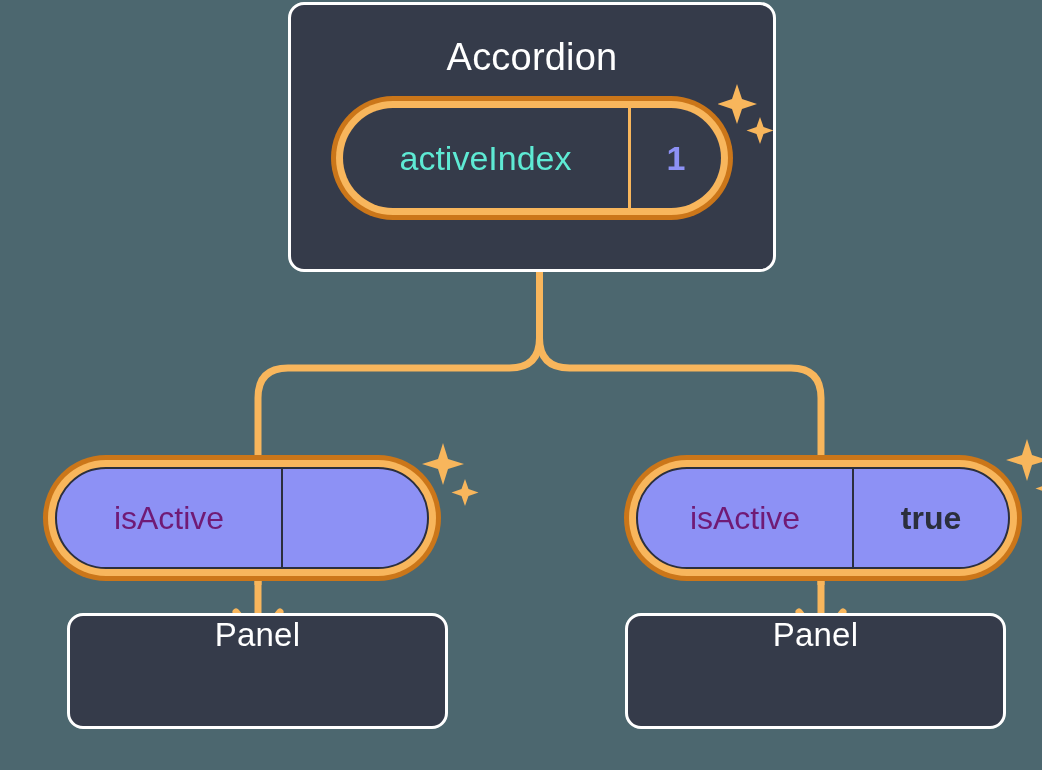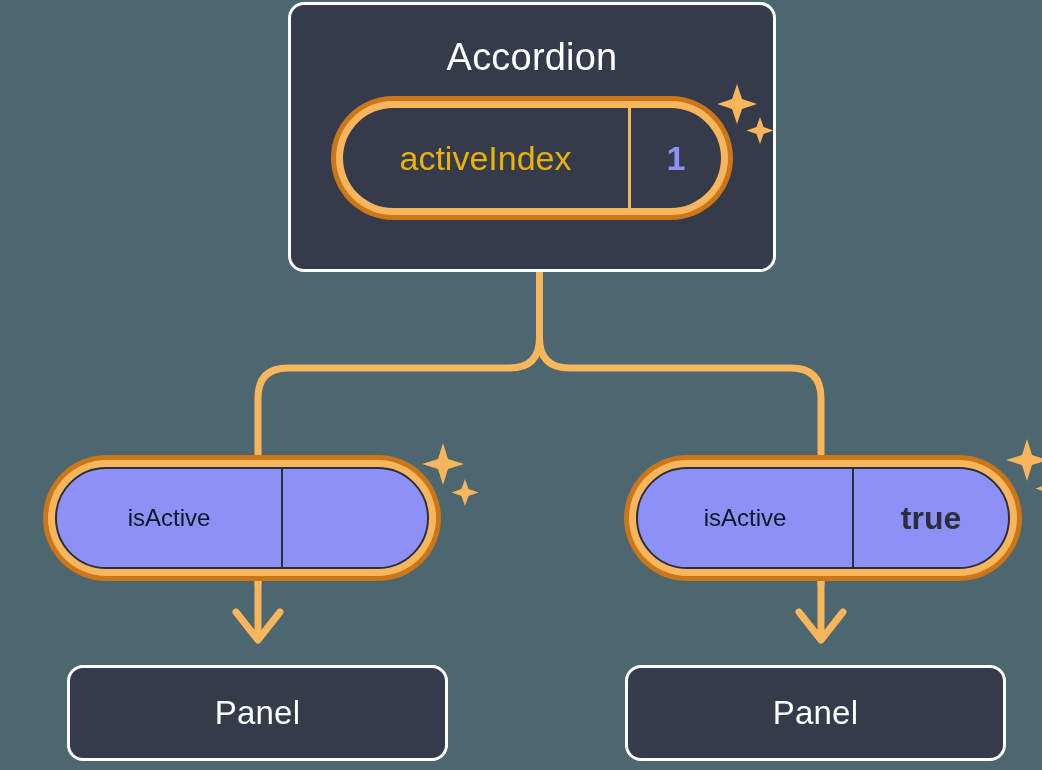--- a/index.html
+++ b/index.html
@@ -55,24 +55,24 @@
     height: 270px;
   }
   #root-card .card-title {
     font-size: 38px;
     margin-top: 31px;
   }
 
   
   .panel-card {
     width: 381px;
-    height: 96px;
-    top: 665px;
+    height: 116px;
+    top: 613px;
     display: flex;
-    align-items: center;
+    align-items: flex-start;
     justify-content: center;
   }
   #panel-left  { left: 41px; }
   #panel-right { left: 599px; }
   .panel-card .card-title {
     font-size: 33px;
     margin: 0;
   }
 
   
@@ -114,21 +114,21 @@
     left: 305px;
     top: 96px;
     width: 402px;
     height: 124px;
   }
   #root-pill .pill-inner {
     background: #353b4a;
   }
   #root-pill .pill-key {
     flex: 0 0 288px;
-    color: #eab308;
+    color: #5eead4;
     font-size: 34px;
     border-right: 3px solid #f8b65c;
   }
   #root-pill .pill-val {
     flex: 1 1 auto;
     color: #8d91f5;
     font-size: 34px;
   }
 
   
@@ -138,22 +138,22 @@
     height: 126px;
   }
   #leaf-pill-left  { left: 17px; }
   #leaf-pill-right { left: 598px; }
   .leaf-pill .pill-inner {
     background: #8d91f5;
     border: 2px solid #2b2f3d;
   }
   .leaf-pill .pill-key {
     flex: 0 0 226px;
-    color: #0f172a;
-    font-size: 24px;
+    color: #701a75;
+    font-size: 32px;
     border-right: 2px solid #2b2f3d;
   }
   .leaf-pill .pill-val {
     flex: 1 1 auto;
     color: #2b2f3d;
     font-size: 32px;
   }
   #leaf-pill-right .pill-key { flex: 0 0 216px; }
 
   

